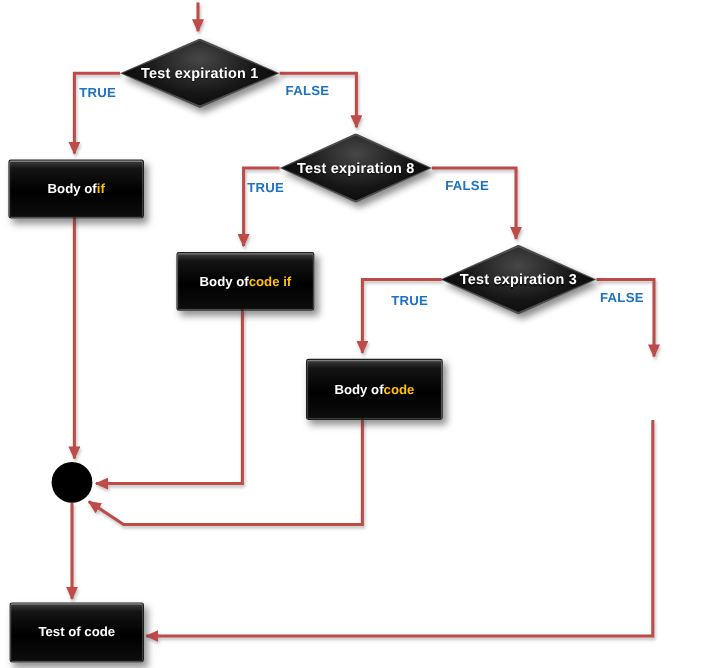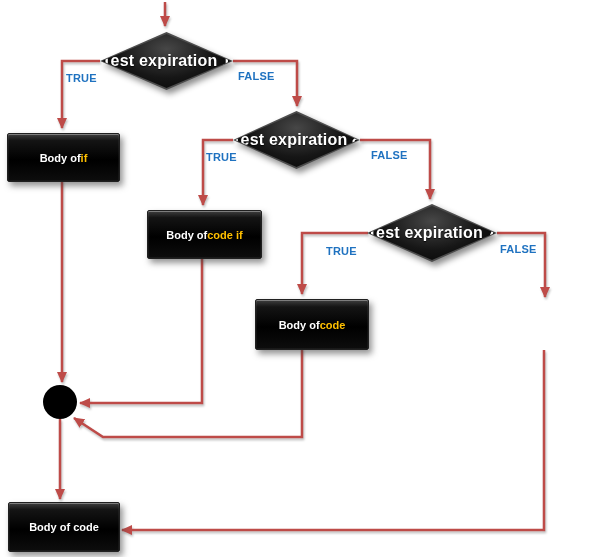--- a/index.html
+++ b/index.html
@@ -23,21 +23,21 @@
     clip-path:polygon(50% 0,100% 50%,50% 100%,0 50%);
     background:#4d4d4d;
   }
   .diamond-core{
     position:absolute;inset:2px;
     clip-path:polygon(50% 0,100% 50%,50% 100%,0 50%);
     background:radial-gradient(ellipse at 50% 28%, #474747 0%, #161616 52%, #000 100%);
     display:flex;align-items:center;justify-content:center;
   }
   .diamond-label{
-    color:#ffffff;font-size:16px;font-weight:bold;letter-spacing:.2px;
+    color:#ffffff;font-size:12px;font-weight:bold;letter-spacing:.2px;
     text-shadow:0 1px 1px rgba(0,0,0,.8);white-space:nowrap;
   }
   
   .node-box{
     position:absolute;
     background:linear-gradient(180deg,#3f3f3f 0%,#141414 14%,#000 55%,#0d0d0d 100%);
     border:1px solid #202020;border-radius:2px;
     box-shadow:inset 0 1px 0 rgba(255,255,255,.30), inset 0 0 0 1px rgba(255,255,255,.05),
                3px 4px 6px rgba(60,60,60,.55);
     display:flex;align-items:center;justify-content:center;
@@ -92,42 +92,42 @@
   <div class="diamond" style="left:233px;top:111px;width:127px;height:58px;">
     <div class="diamond-shape"></div>
     <div class="diamond-core">
       <span class="diamond-label">Test expiration 8</span>
     </div>
   </div>
 
   <div class="diamond" style="left:367px;top:204px;width:130px;height:58px;">
     <div class="diamond-shape"></div>
     <div class="diamond-core">
-      <span class="diamond-label">Test expiration 7</span>
+      <span class="diamond-label">Test expiration 3</span>
     </div>
   </div>
 
   <div class="node-box" style="left:7px;top:133px;width:111px;height:47px;">
     <span>Body of </span>
       <span class="keyword">if</span>
   </div>
 
   <div class="node-box" style="left:147px;top:210px;width:113px;height:47px;">
     <span>Body of </span>
       <span class="keyword">code if</span>
   </div>
 
   <div class="node-box" style="left:255px;top:299px;width:112px;height:49px;">
     <span>Body of </span>
       <span class="keyword">code</span>
   </div>
 
 
   <div class="node-box" style="left:8px;top:502px;width:110px;height:48px;">
-    <span>Body of code</span>
+    <span>Test of code</span>
   </div>
 
   <div class="merge-circle"></div>
 
   <div class="branch-label" style="left:66px;top:72px;">TRUE</div>
   <div class="branch-label" style="left:238px;top:70px;">FALSE</div>
   <div class="branch-label" style="left:206px;top:151px;">TRUE</div>
   <div class="branch-label" style="left:371px;top:149px;">FALSE</div>
   <div class="branch-label" style="left:326px;top:245px;">TRUE</div>
   <div class="branch-label" style="left:500px;top:243px;">FALSE</div>

